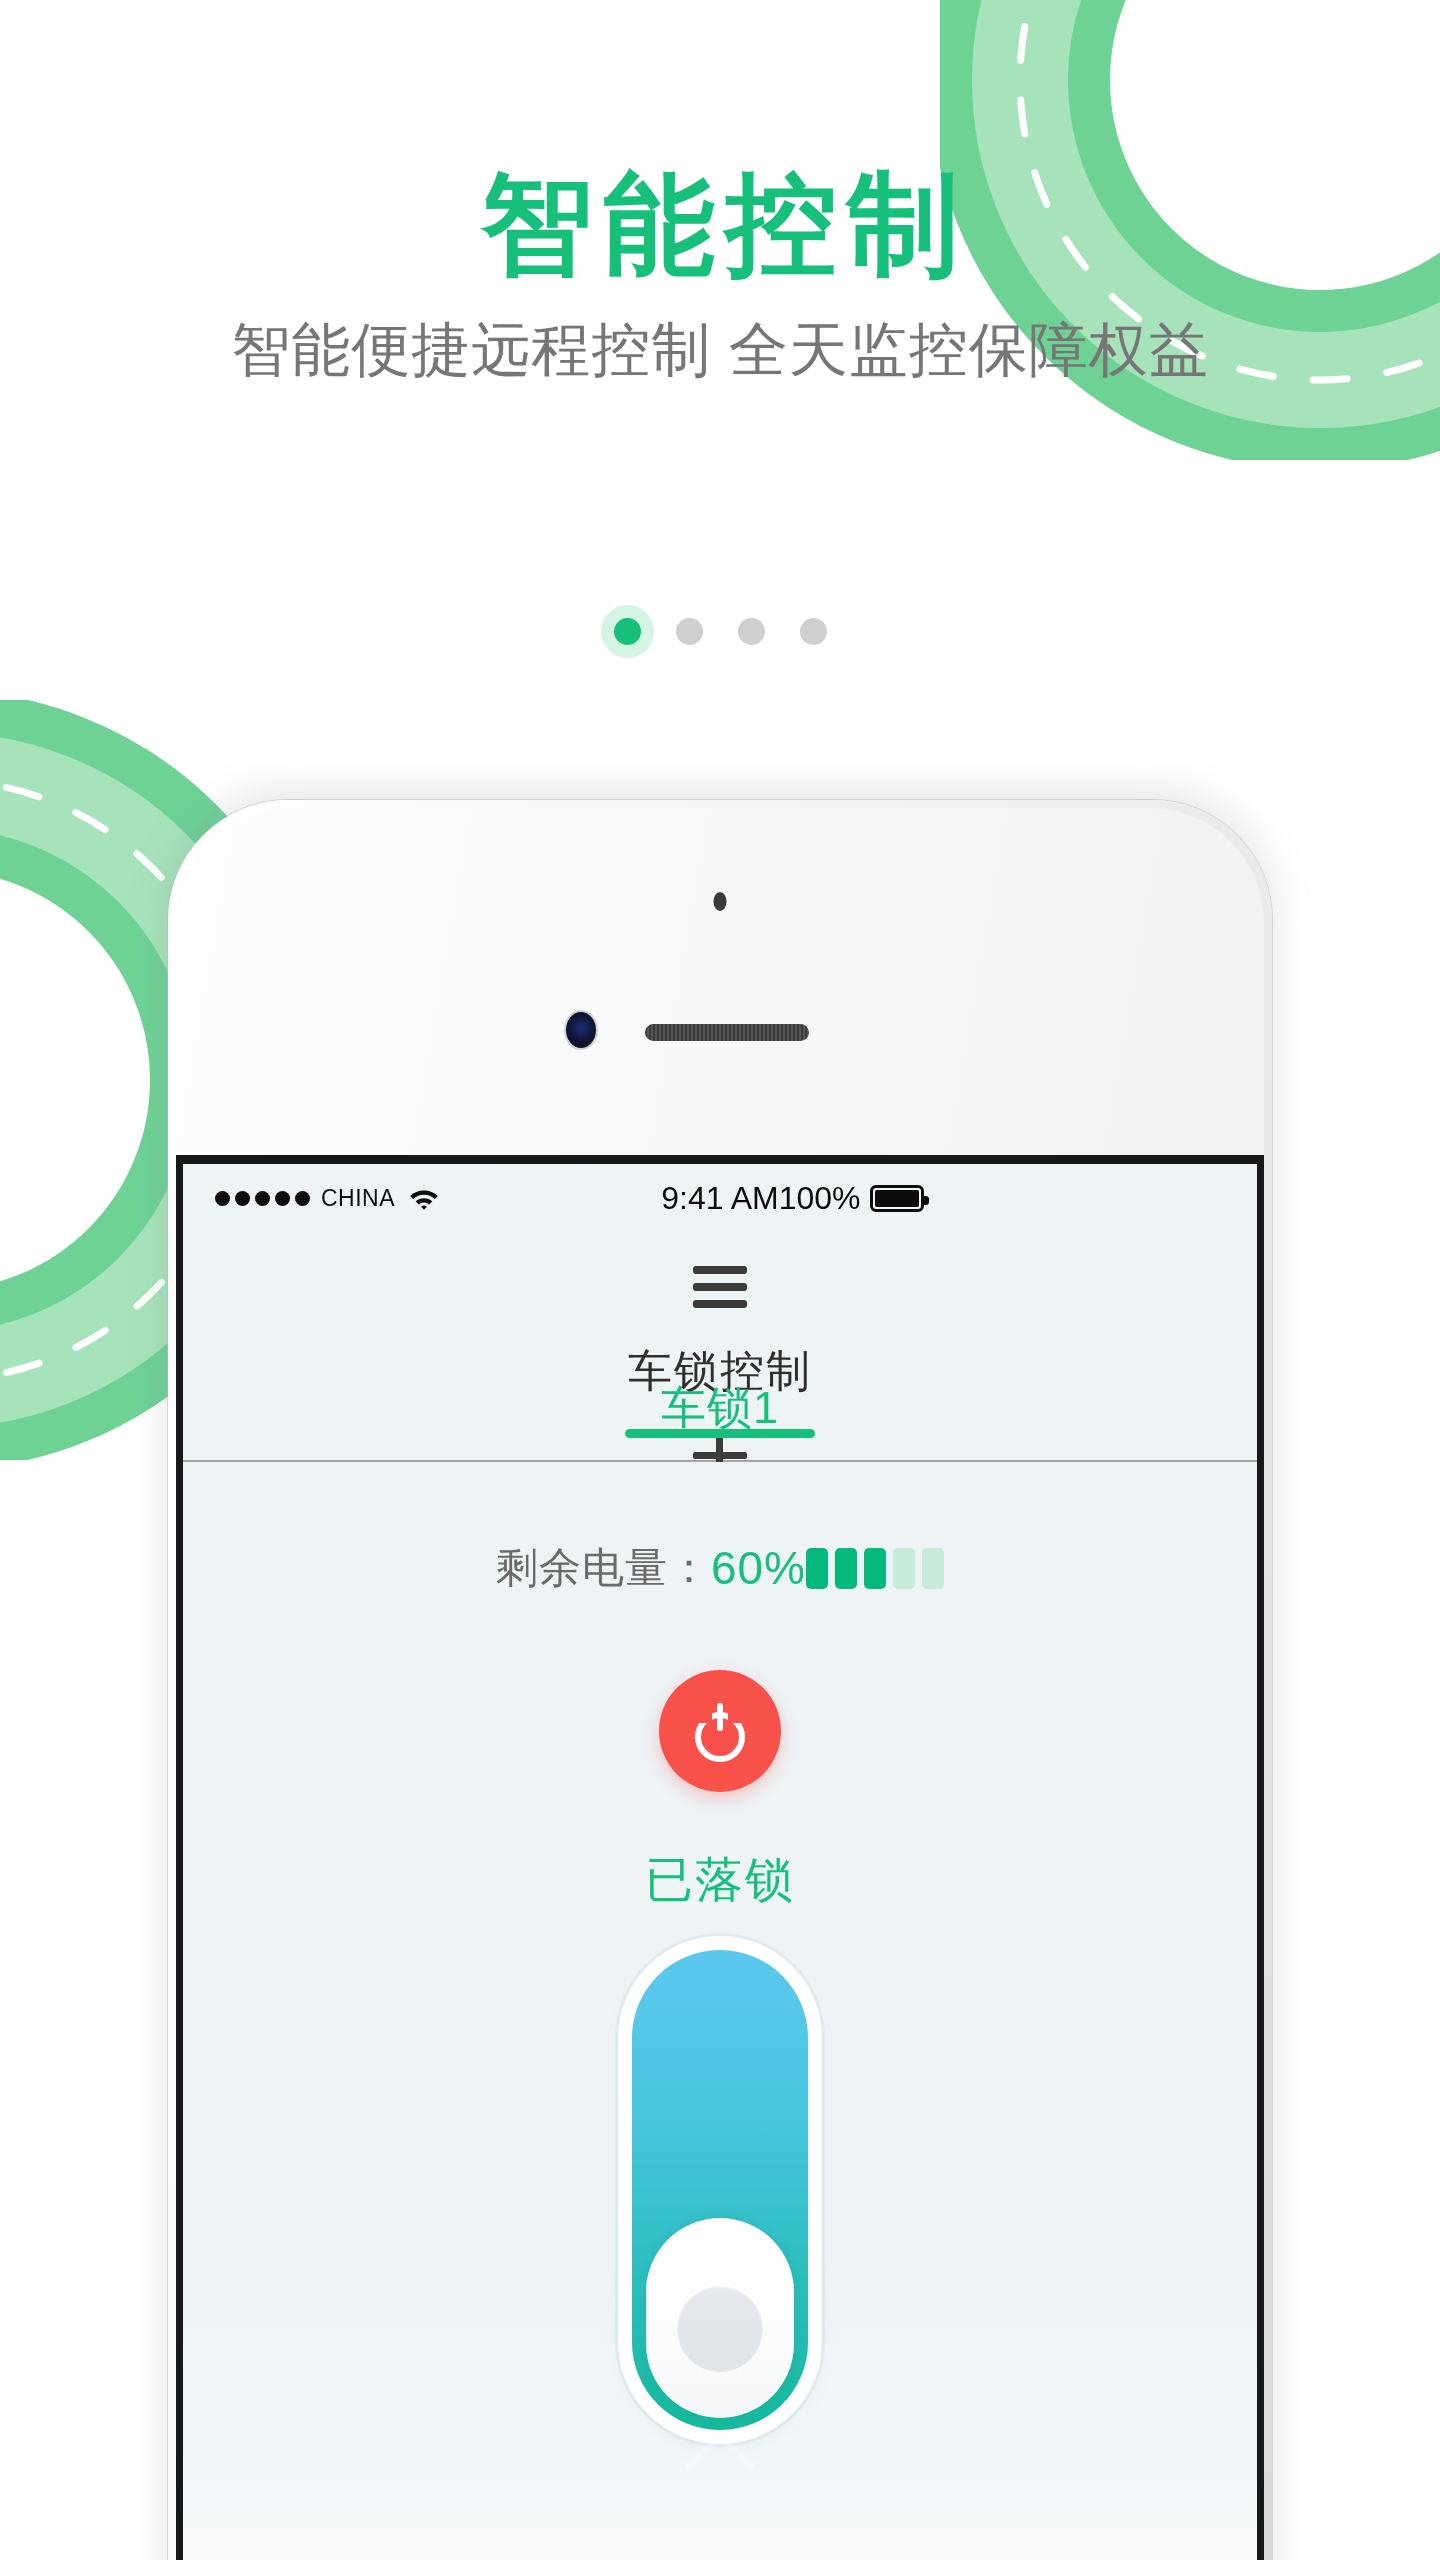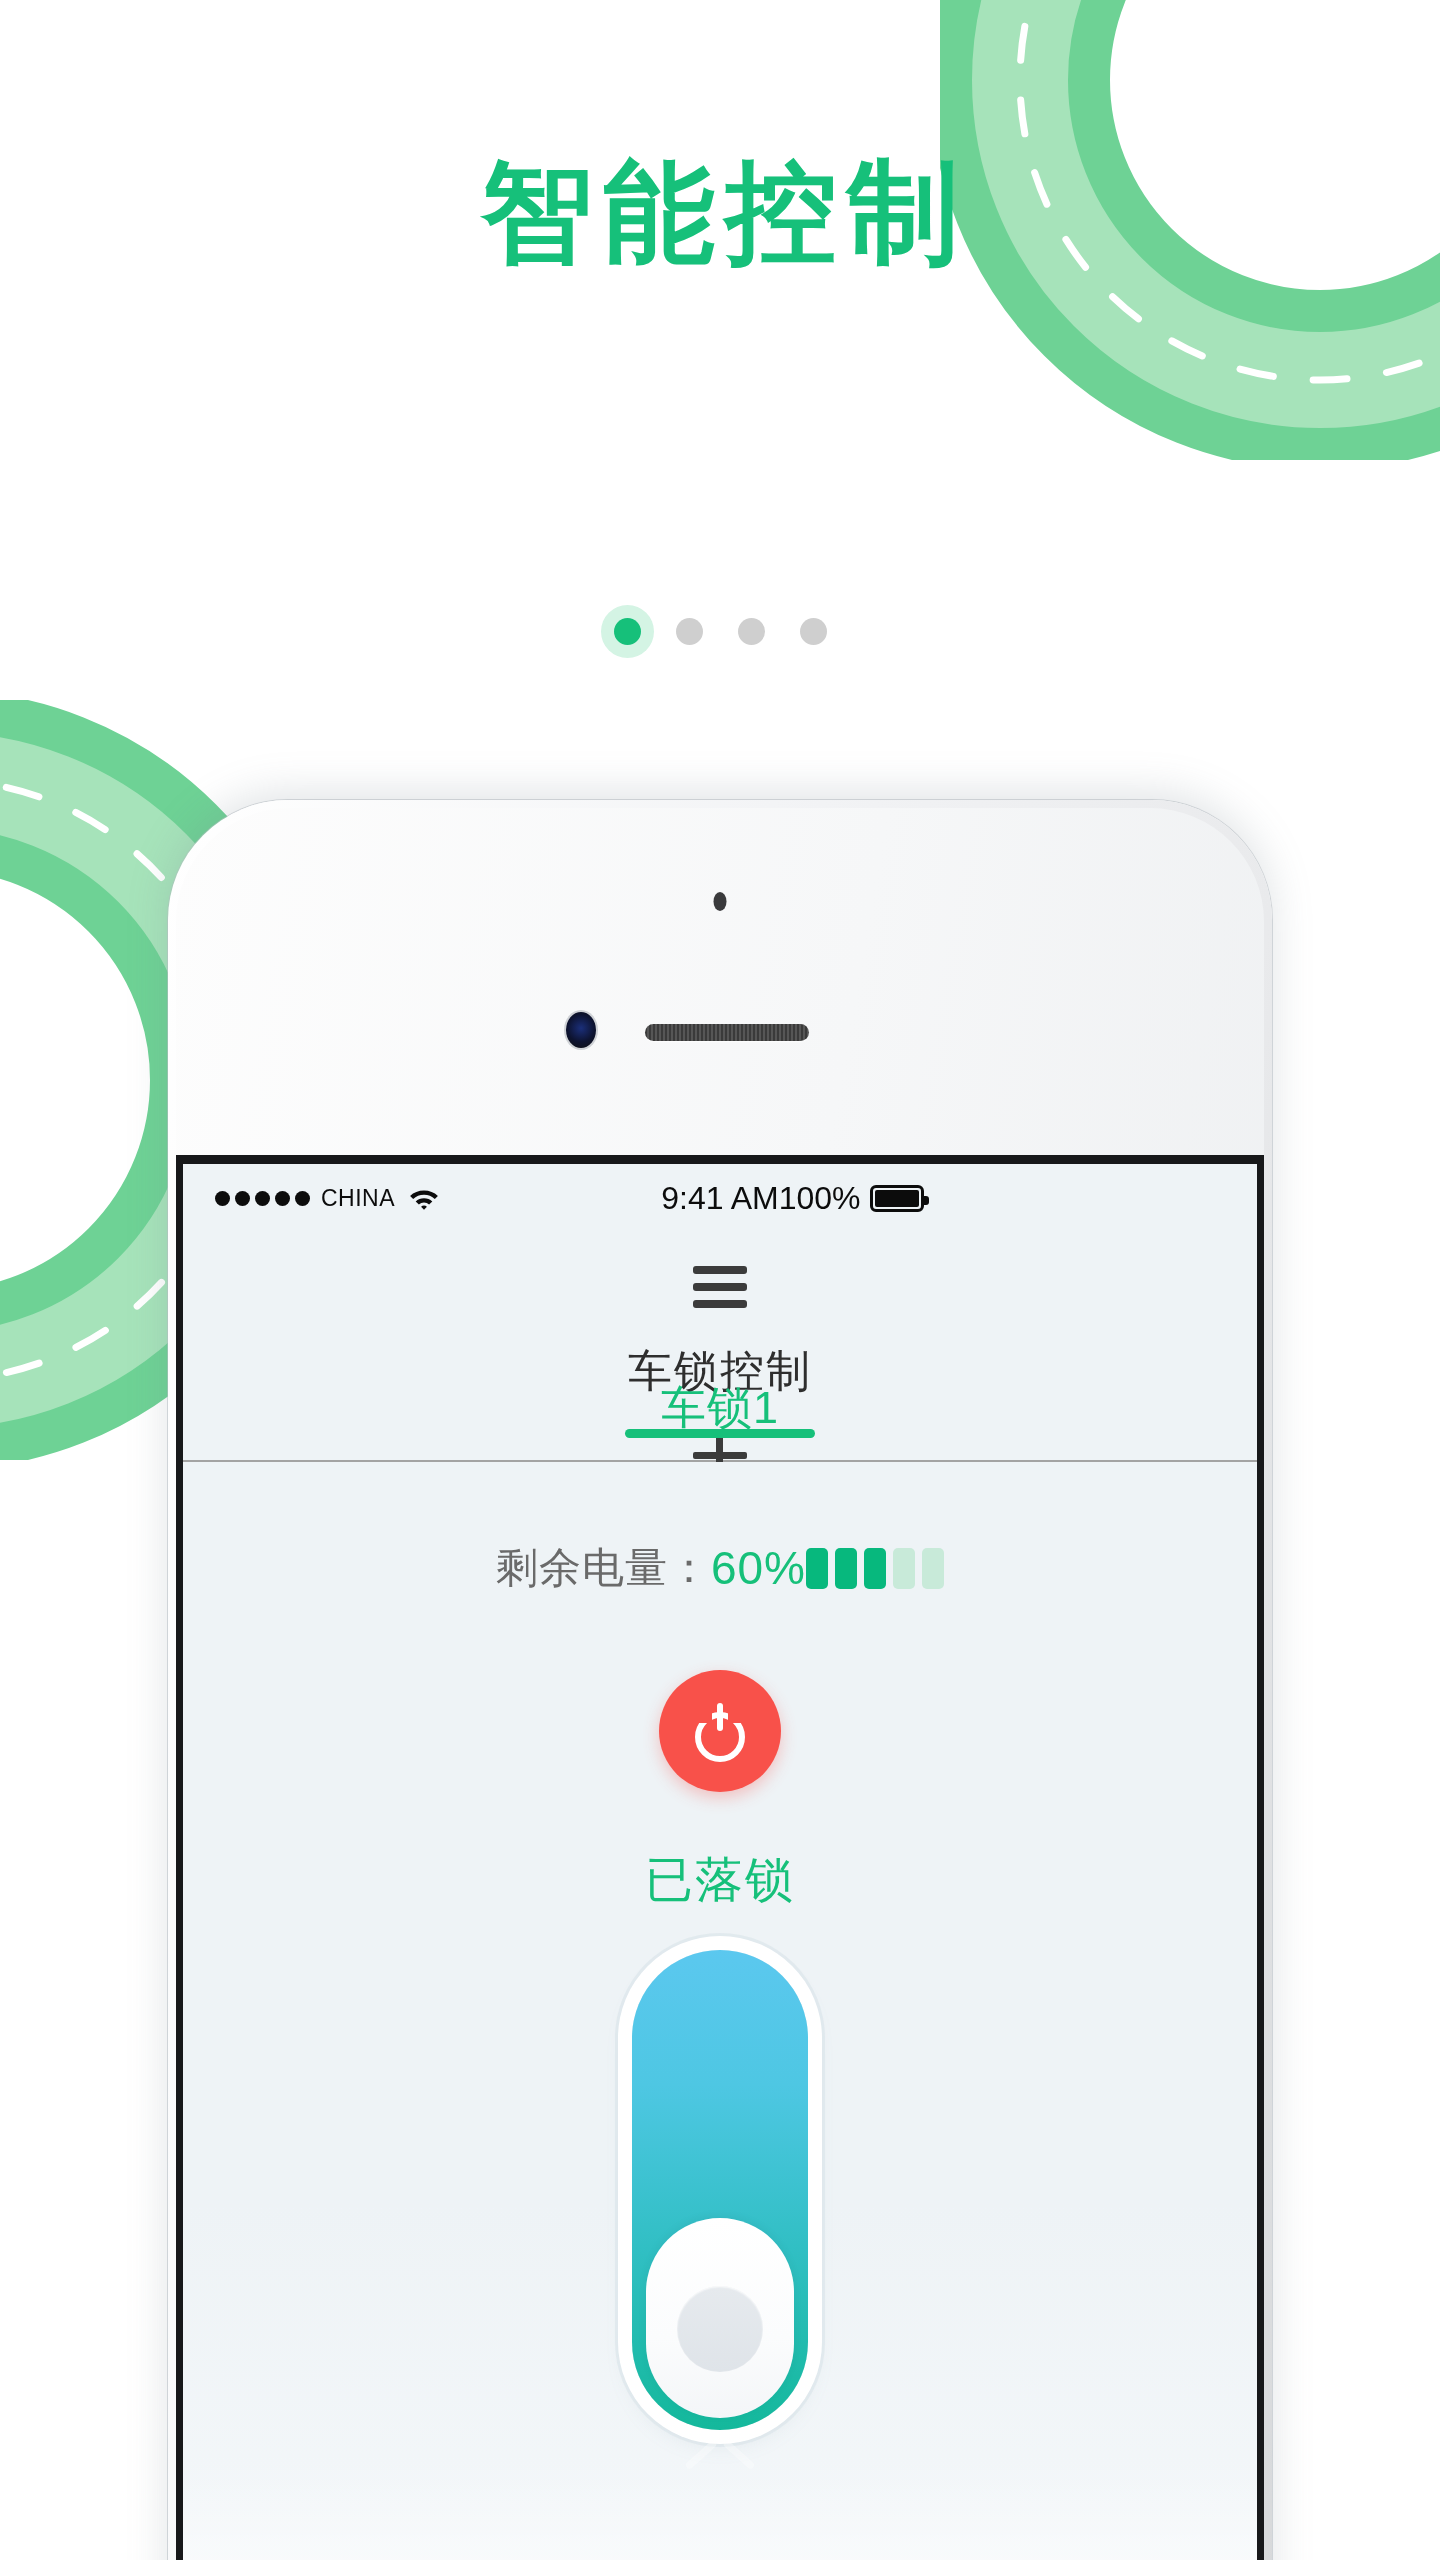--- a/index.html
+++ b/index.html
@@ -36,21 +36,21 @@
     position: absolute;
     top: 700px;
     left: -440px;
     width: 760px;
     height: 760px;
   }
 
   
   .headline-wrap {
     position: absolute;
-    top: 4px;
+    top: 16px;
     left: 0;
     width: 1440px;
     text-align: center;
   }
   .title {
     margin: 0;
     padding-top: 146px;
     font-size: 112px;
     line-height: 1.12;
     font-weight: bold;
@@ -398,20 +398,21 @@
   <svg class="road-left" viewBox="0 0 760 760">
     <circle cx="380" cy="380" r="300" fill="none" stroke="#6ed295" stroke-width="180"></circle>
     <circle cx="380" cy="380" r="300" fill="none" stroke="#a6e3ba" stroke-width="96"></circle>
     <circle cx="380" cy="380" r="300" fill="none" stroke="#ffffff" stroke-width="7" stroke-dasharray="34 40" stroke-linecap="round"></circle>
   </svg>
 
 </div>
 
 <div class="headline-wrap">
   <h1 class="title">智能控制</h1>
+  <p class="subtitle">智能便捷远程控制  全天监控保障权益</p>
 </div>
 
 <div class="pager">
   <span class="dot active"></span>
   <span class="dot"></span>
   <span class="dot"></span>
   <span class="dot"></span>
 </div>
 
 <div class="phone">

